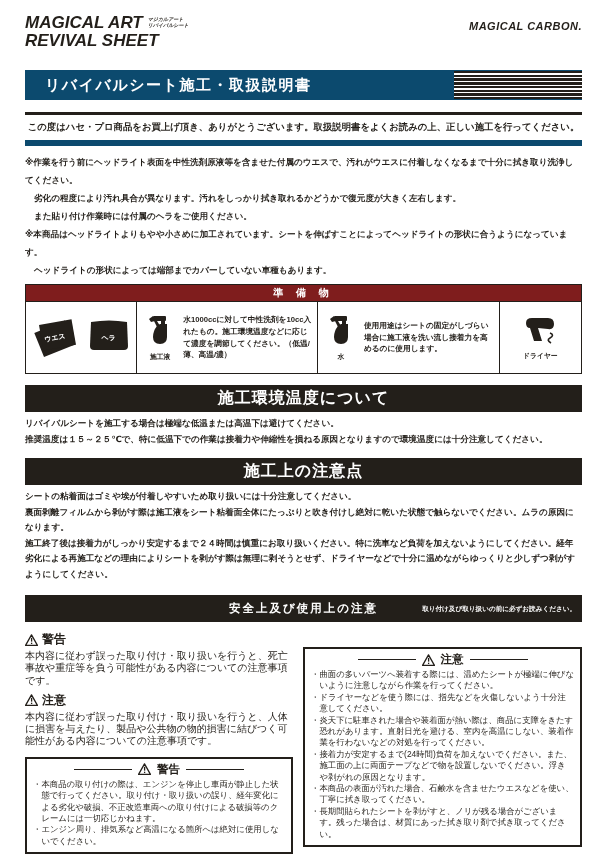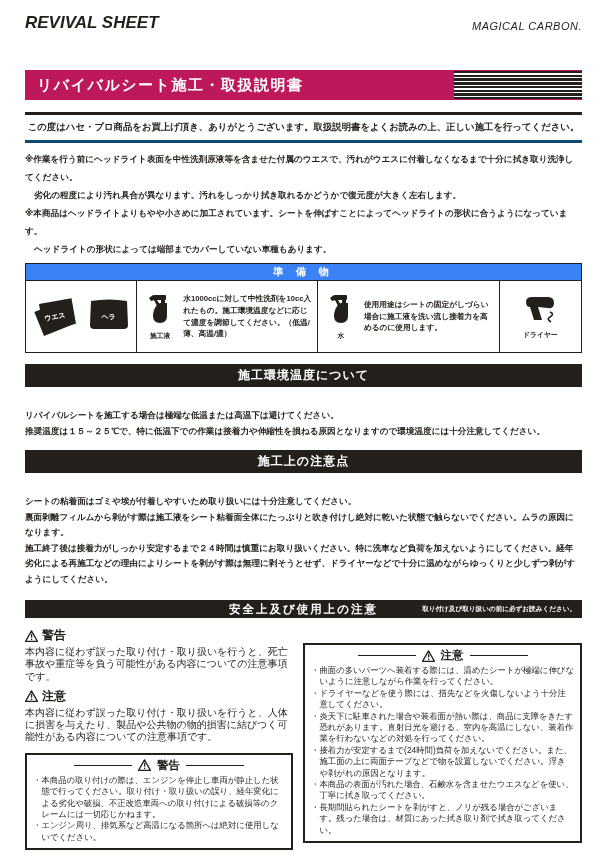--- a/index.html
+++ b/index.html
@@ -5,61 +5,61 @@
   html,body{margin:0;padding:0;background:#e8e8e8;}
   .page{position:relative;width:607px;height:860px;background:#ffffff;overflow:hidden;
         font-family:"Liberation Sans","DejaVu Sans",sans-serif;color:#231f1a;box-sizing:border-box;
         padding:0 25px;}
   
   .hdr{display:flex;justify-content:space-between;align-items:flex-start;margin-top:14px;height:46px;}
   .logo-left{font-style:italic;font-weight:bold;line-height:1.05;}
   .la-row1{display:flex;align-items:flex-start;gap:5px;}
   .la-big{font-size:17px;letter-spacing:0;}
   .la-small{display:flex;flex-direction:column;font-size:5px;font-style:italic;line-height:1.2;margin-top:2px;}
-  .logo-right{text-align:right;font-style:italic;font-weight:normal;margin-top:6px;}
+  .logo-right{text-align:right;font-style:italic;font-weight:bold;margin-top:6px;}
   .lr-top{font-size:11px;letter-spacing:.5px;}
   .lr-bottom{font-size:21px;letter-spacing:.5px;line-height:1;}
   
-  .title-bar{position:relative;margin-top:10px;height:30px;background:#be185d;color:#fff;
+  .title-bar{position:relative;margin-top:10px;height:30px;background:#0c4a6e;color:#fff;
              display:flex;align-items:center;font-size:15px;font-weight:bold;letter-spacing:1.5px;
-             padding-left:12px;box-sizing:border-box;}
+             padding-left:20px;box-sizing:border-box;}
   .stripes{position:absolute;right:0;top:1px;bottom:1px;width:128px;
            background:repeating-linear-gradient(to bottom,#231f1a 0 2.4px,#ffffff 2.4px 3.7px);}
   
-  .greeting{margin-top:12px;border-top:3px solid #231f1a;border-bottom:3px solid #0c4a6e;
+  .greeting{margin-top:12px;border-top:3px solid #231f1a;border-bottom:6px solid #0c4a6e;
             font-size:9.4px;font-weight:bold;text-align:center;padding:6px 0;}
   
   .intro{margin-top:7px;}
   .note{margin:0;font-size:8.6px;font-weight:bold;line-height:18px;}
   .note.cont{padding-left:9px;}
   
   .prep{width:100%;border-collapse:collapse;margin-top:5px;table-layout:fixed;}
   .prep th,.prep td{border:1.6px solid #231f1a;padding:0;}
-  .prep .tbl-title{background:#3b82f6;color:#fff;font-size:10px;font-weight:bold;
+  .prep .tbl-title{background:#7f1d1d;color:#fff;font-size:10px;font-weight:bold;
                    letter-spacing:5px;text-align:center;height:16px;}
   .prep .sub{font-size:8.8px;font-weight:bold;text-align:center;height:15px;letter-spacing:2px;}
   .prep .row{height:72px;vertical-align:middle;}
   .cell-acc{display:flex;align-items:center;justify-content:center;gap:9px;}
   .icon-wrap{position:relative;display:inline-block;}
   .icon-label-on{position:absolute;left:50%;top:50%;transform:translate(-50%,-50%) rotate(-10deg);
                  color:#fff;font-size:7px;font-weight:bold;white-space:nowrap;}
   .icon-label-on.flat{transform:translate(-50%,-50%);}
   .cell-liq{display:flex;align-items:center;gap:5px;padding:3px 5px;box-sizing:border-box;}
   .liq-icon-col{display:flex;flex-direction:column;align-items:center;flex:0 0 36px;}
   .liq-icon-col .under{font-size:6.8px;font-weight:bold;margin-top:1px;white-space:nowrap;}
   .liq-text{font-size:7.7px;font-weight:bold;line-height:1.5;text-align:left;}
   .cell-dryer{display:flex;flex-direction:column;align-items:center;justify-content:center;}
   .cell-dryer .under{font-size:6.8px;font-weight:bold;margin-top:2px;}
   
   .sec-bar{margin-top:11px;background:#231f1a;color:#fff;text-align:center;
-           font-size:12px;font-weight:bold;letter-spacing:1px;padding:3px 4px;}
-  .sec-body{margin-top:21px;font-family:Liberation Serif, serif;}
+           font-size:16px;font-weight:bold;letter-spacing:1px;padding:3px 4px;}
+  .sec-body{margin-top:4px;}
   .sec-body p{margin:0;font-size:8.6px;font-weight:bold;line-height:15.5px;}
   
-  .safety-bar{position:relative;margin-top:13px;background:#231f1a;color:#fff;height:18px;
+  .safety-bar{position:relative;margin-top:13px;background:#231f1a;color:#fff;height:27px;
               display:flex;align-items:center;justify-content:center;font-size:11.5px;
               font-weight:bold;letter-spacing:2px;}
   .safety-sub{position:absolute;right:6px;top:50%;transform:translateY(-50%);
               font-size:6.6px;letter-spacing:0;font-weight:bold;}
   
   .cols{display:flex;gap:10px;margin-top:4px;height:230px;overflow:hidden;}
   .col-l{flex:0 0 268px;}
   .col-r{flex:1;}
   .warn-head{display:flex;align-items:center;gap:4px;font-size:12px;font-weight:bold;margin:5px 0 2px;}
   .tri{width:13px;height:12px;flex:0 0 13px;}
@@ -72,37 +72,45 @@
   .caution-box{margin-top:21px;}
   .ink{fill:#231f1a;}
 </style>
 </head>
 <body>
 
 <div class="page">
 
   <header class="hdr">
     <div class="logo-left">
+      <div class="la-row1">
+        <span class="la-big">MAGICAL ART</span>
+        <span class="la-small">
+          <span>マジカルアート</span>
+          <span>リバイバルシート</span>
+        </span>
+      </div>
       <div class="la-big">REVIVAL SHEET</div>
     </div>
     <div class="logo-right">
       <div class="lr-top">MAGICAL CARBON.</div>
     </div>
   </header>
 
   <div class="title-bar">
     <span>リバイバルシート施工・取扱説明書</span>
     <span class="stripes"></span>
   </div>
 
   <div class="greeting">この度はハセ・プロ商品をお買上げ頂き、ありがとうございます。取扱説明書をよくお読みの上、正しい施工を行ってください。</div>
 
   <div class="intro">
     <p class="note">※作業を行う前にヘッドライト表面を中性洗剤原液等を含ませた付属のウエスで、汚れがウエスに付着しなくなるまで十分に拭き取り洗浄してください。</p>
     <p class="note cont">劣化の程度により汚れ具合が異なります。汚れをしっかり拭き取れるかどうかで復元度が大きく左右します。</p>
+    <p class="note cont">また貼り付け作業時には付属のヘラをご使用ください。</p>
     <p class="note">※本商品はヘッドライトよりもやや小さめに加工されています。シートを伸ばすことによってヘッドライトの形状に合うようになっています。</p>
     <p class="note cont">ヘッドライトの形状によっては端部までカバーしていない車種もあります。</p>
   </div>
 
   <table class="prep">
     <colgroup>
         <col style="width:20%">
         <col style="width:32.5%">
         <col style="width:32.7%">
         <col style="width:14.8%">

